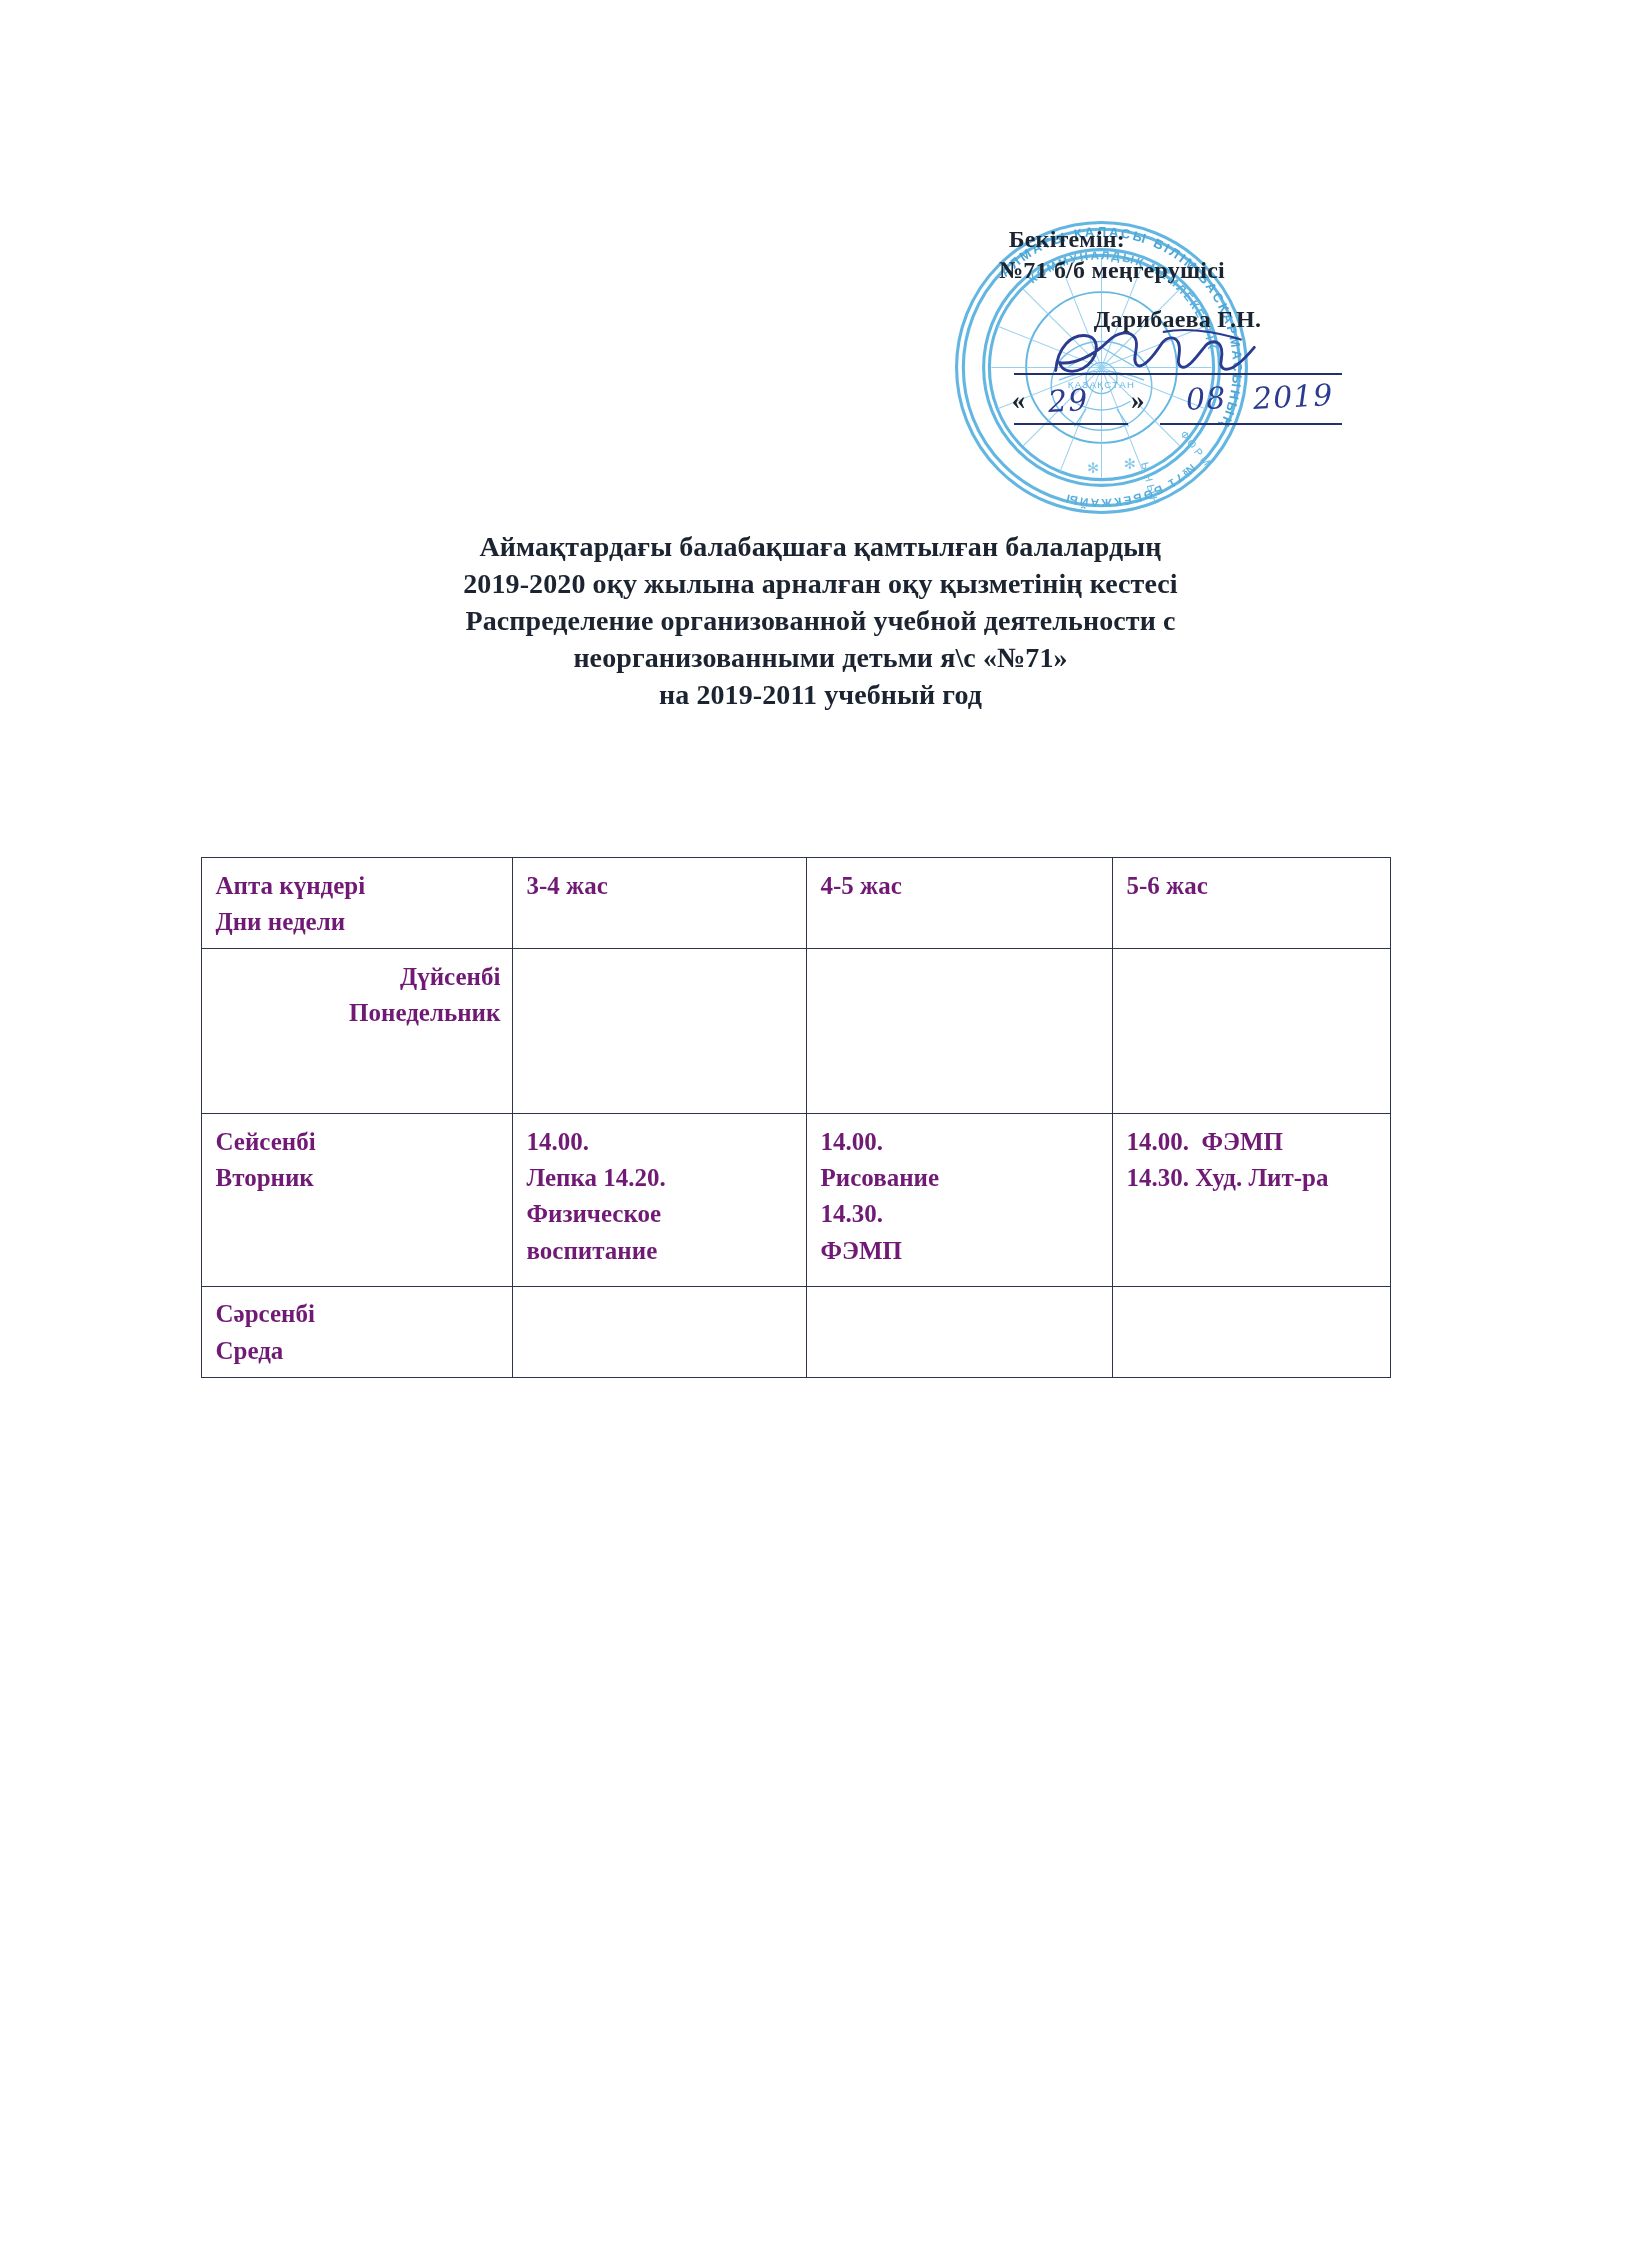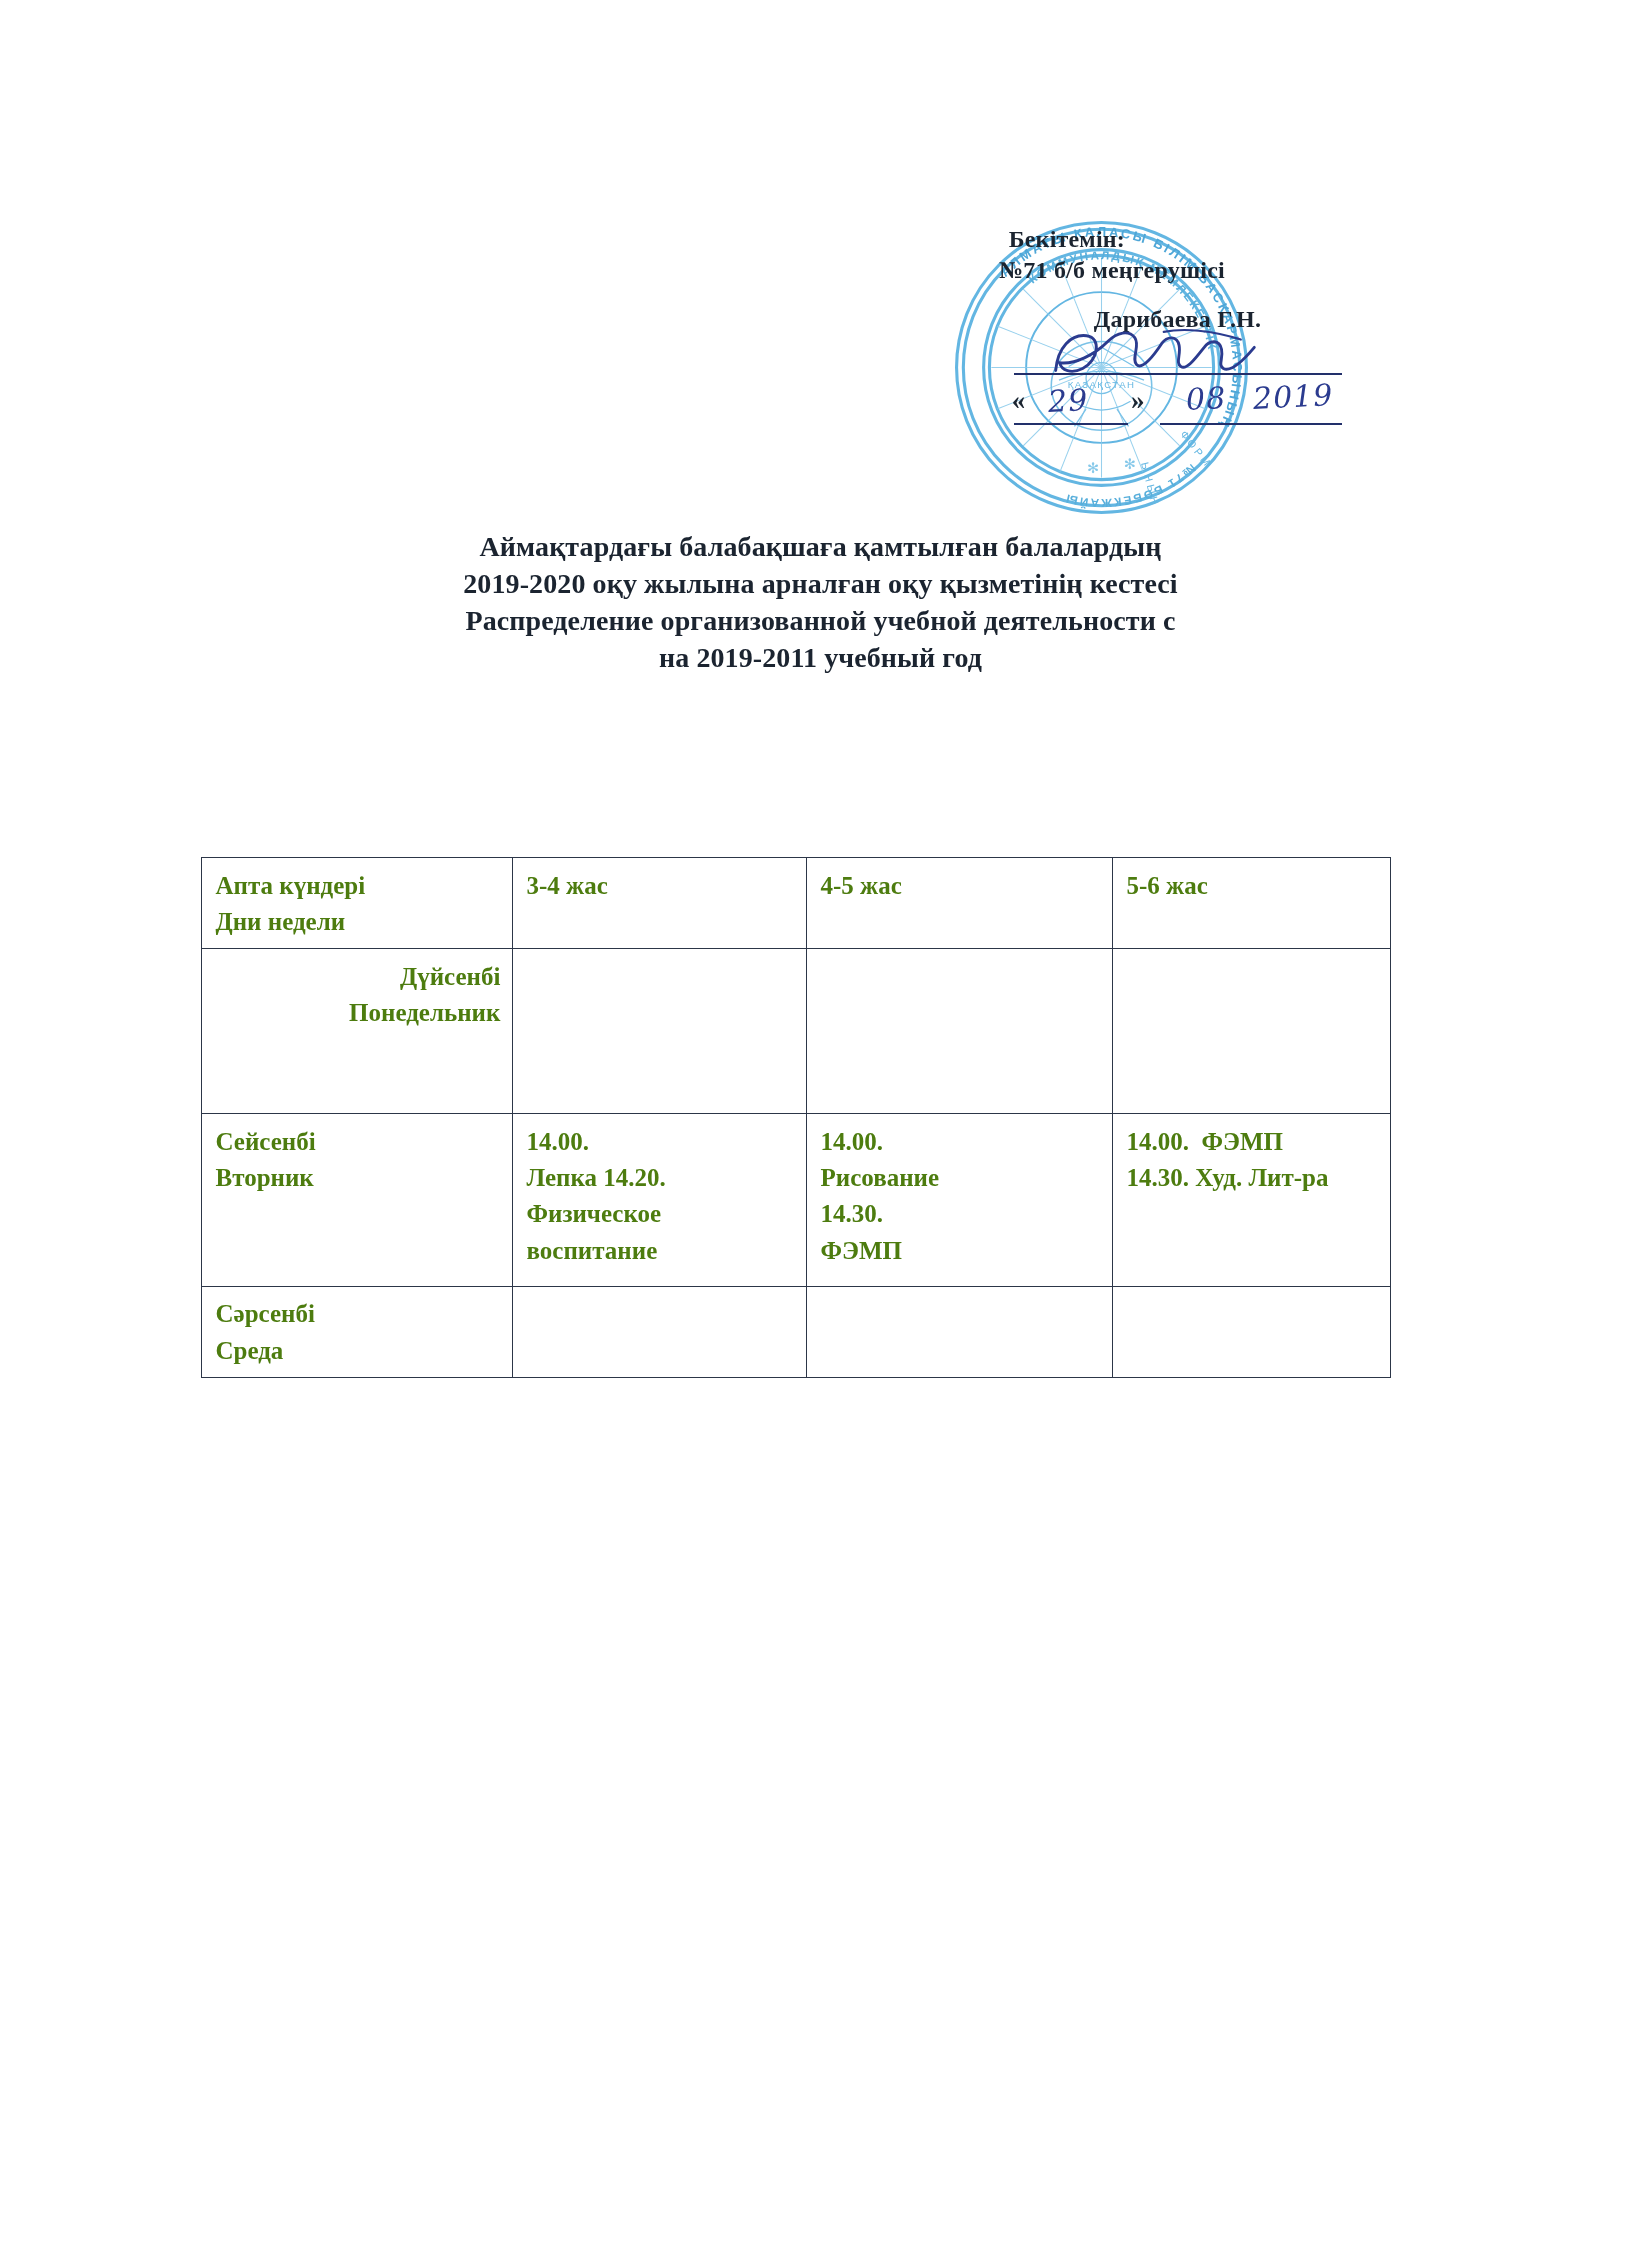--- a/index.html
+++ b/index.html
@@ -151,21 +151,21 @@
     width: 1190px;
     table-layout: fixed;
   }
   table.sched td {
     border: 1.5px solid #2c3648;
     vertical-align: top;
     padding: 9.7px 11.6px 7.7px 13.5px;
     font-size: 25px;
     font-weight: bold;
     line-height: 1.45;
-    color: #4d7c0f;
+    color: #701a75;
   }
   col.c-day  { width: 311px; }
   col.c-a3   { width: 294px; }
   col.c-a4   { width: 306px; }
   col.c-a5   { width: 278px; }
 
   .r-head td { height: 56px; }
   .r-mon  td { height: 147px; text-align: right; }
   .r-tue  td { height: 154px; }
   .r-wed  td { height: 54px; }
@@ -257,20 +257,21 @@
   <span class="quote-close">»</span>
   <span class="hw hw-day">29</span>
   <span class="hw hw-mon">08</span>
   <span class="hw hw-year">2019</span>
 </div>
 
 <div class="doc-title">
   <div class="tline">Аймақтардағы балабақшаға қамтылған балалардың</div>
   <div class="tline">2019-2020 оқу жылына арналған оқу қызметінің кестесі</div>
   <div class="tline">Распределение организованной учебной деятельности с</div>
+  <div class="tline">неорганизованными детьми я\с «№71»</div>
   <div class="tline">на 2019-2011 учебный год</div>
 </div>
 
 <div class="sched-wrap">
   <table class="sched">
     <colgroup>
       <col class="c-day">
         <col class="c-a3">
         <col class="c-a4">
         <col class="c-a5">

